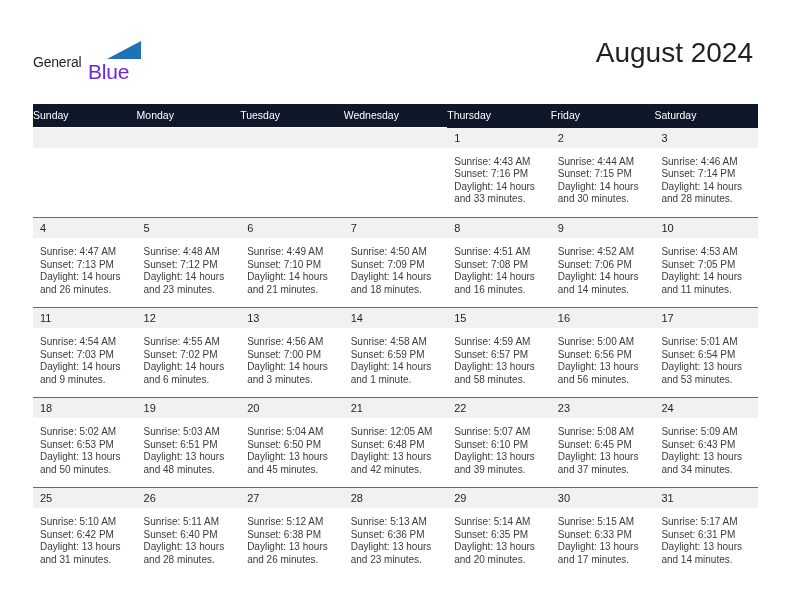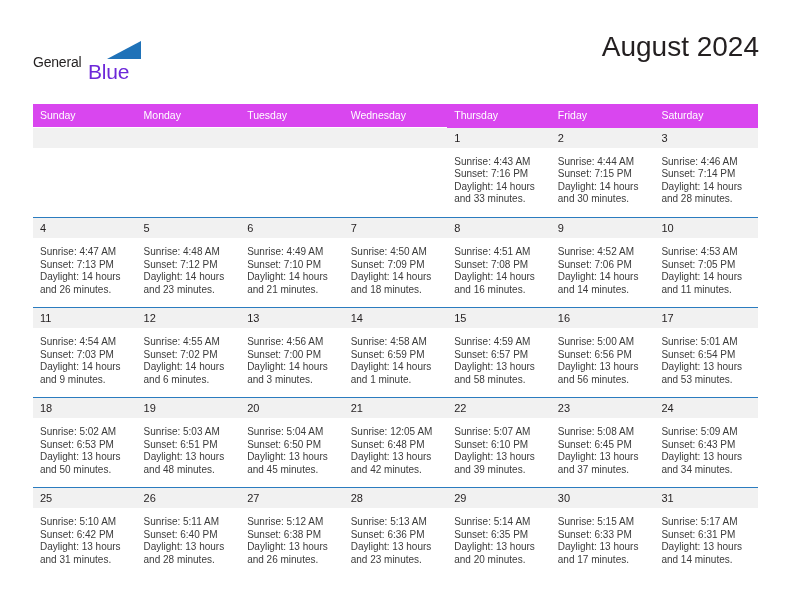--- a/index.html
+++ b/index.html
@@ -68,21 +68,21 @@
     position: absolute;
     right: 33px;
     top: 30px;
     text-align: right;
   }
   .month-title {
     font-size: 28px;
     font-weight: normal;
     color: #231f20;
     line-height: 34px;
-    margin: 0;
+    margin: 6px;
     white-space: nowrap;
   }
   .location-title {
     font-size: 15px;
     font-weight: normal;
     color: #231f20;
     line-height: 20px;
     margin: 4px 0 0 0;
     white-space: nowrap;
   }
@@ -90,26 +90,26 @@
   
   .calendar {
     position: absolute;
     left: 33px;
     top: 104px;
     width: 725px;
     border-collapse: collapse;
     table-layout: fixed;
   }
   .calendar th {
-    background: #d946ef;
+    background: #0f172a;
     color: #ffffff;
     font-size: 10.5px;
     font-weight: normal;
     text-align: left;
-    padding: 5px 0 5px 7px;
+    padding: 5px 0 5px 0;
     height: 13px;
     line-height: 13px;
     border: none;
   }
   .calendar td {
     width: 103.57px;
     vertical-align: top;
     padding: 0;
     border: none;
     border-top: 1px solid #2b7cbf;

